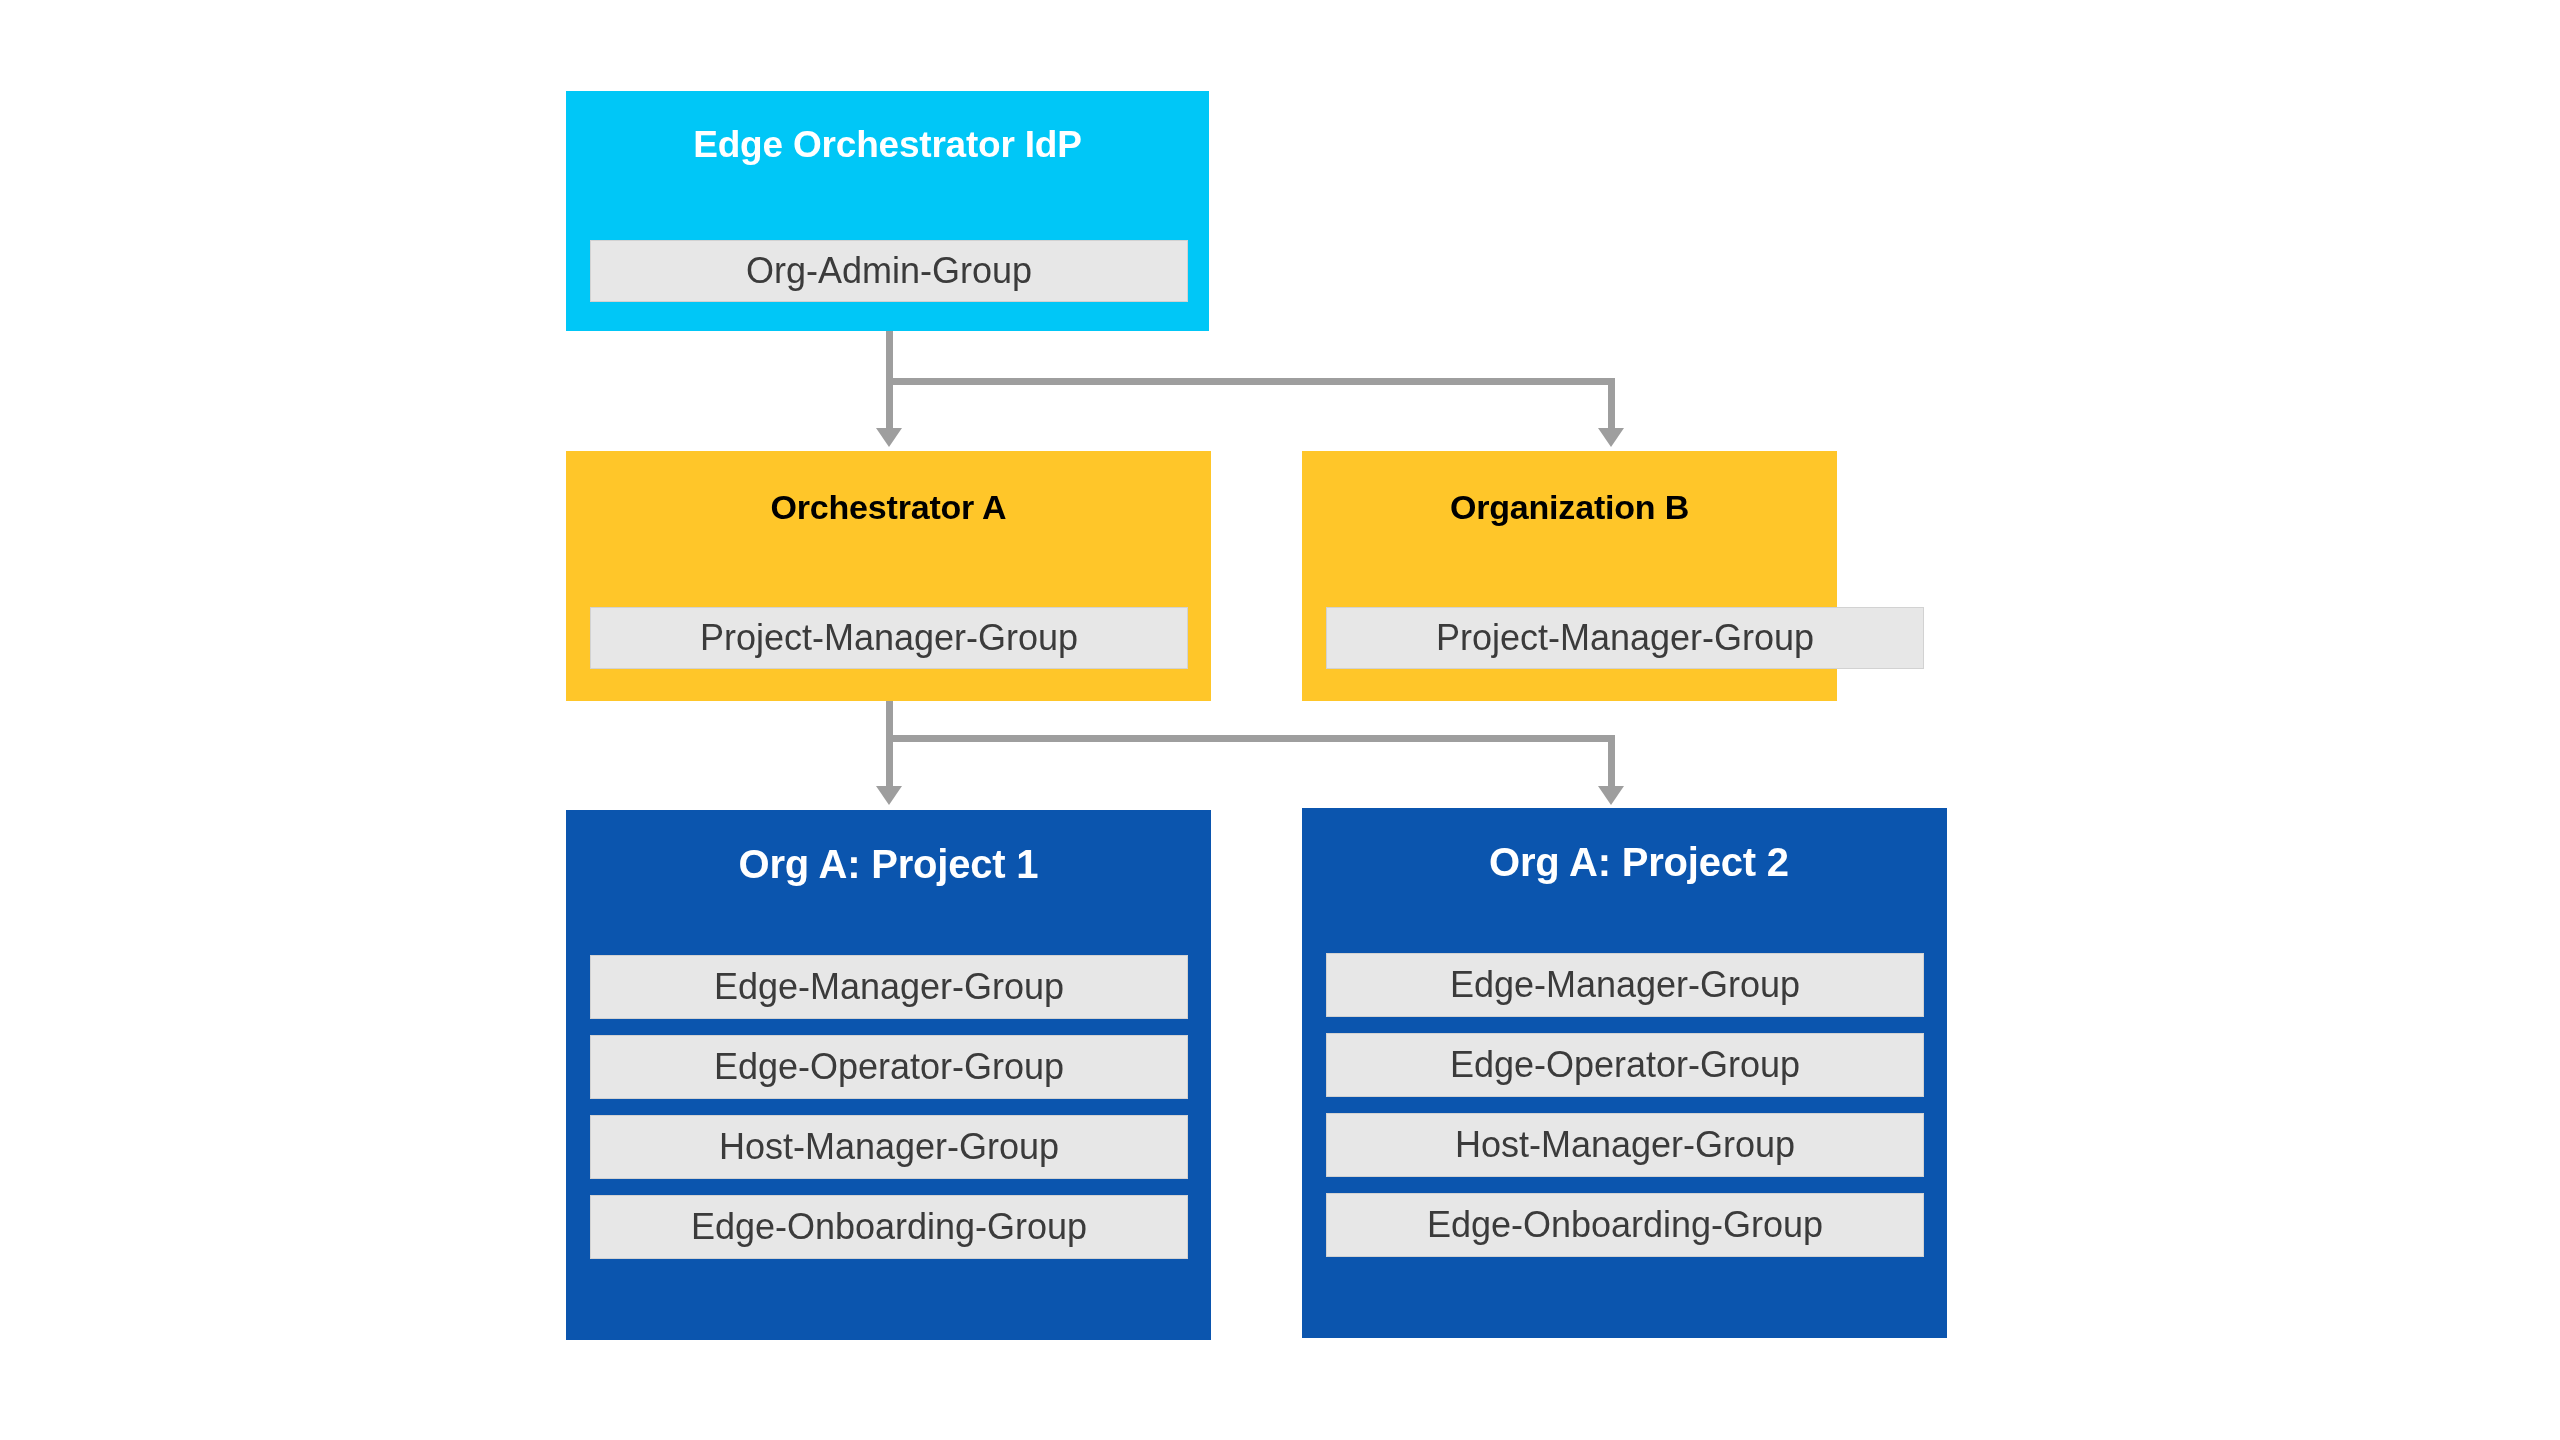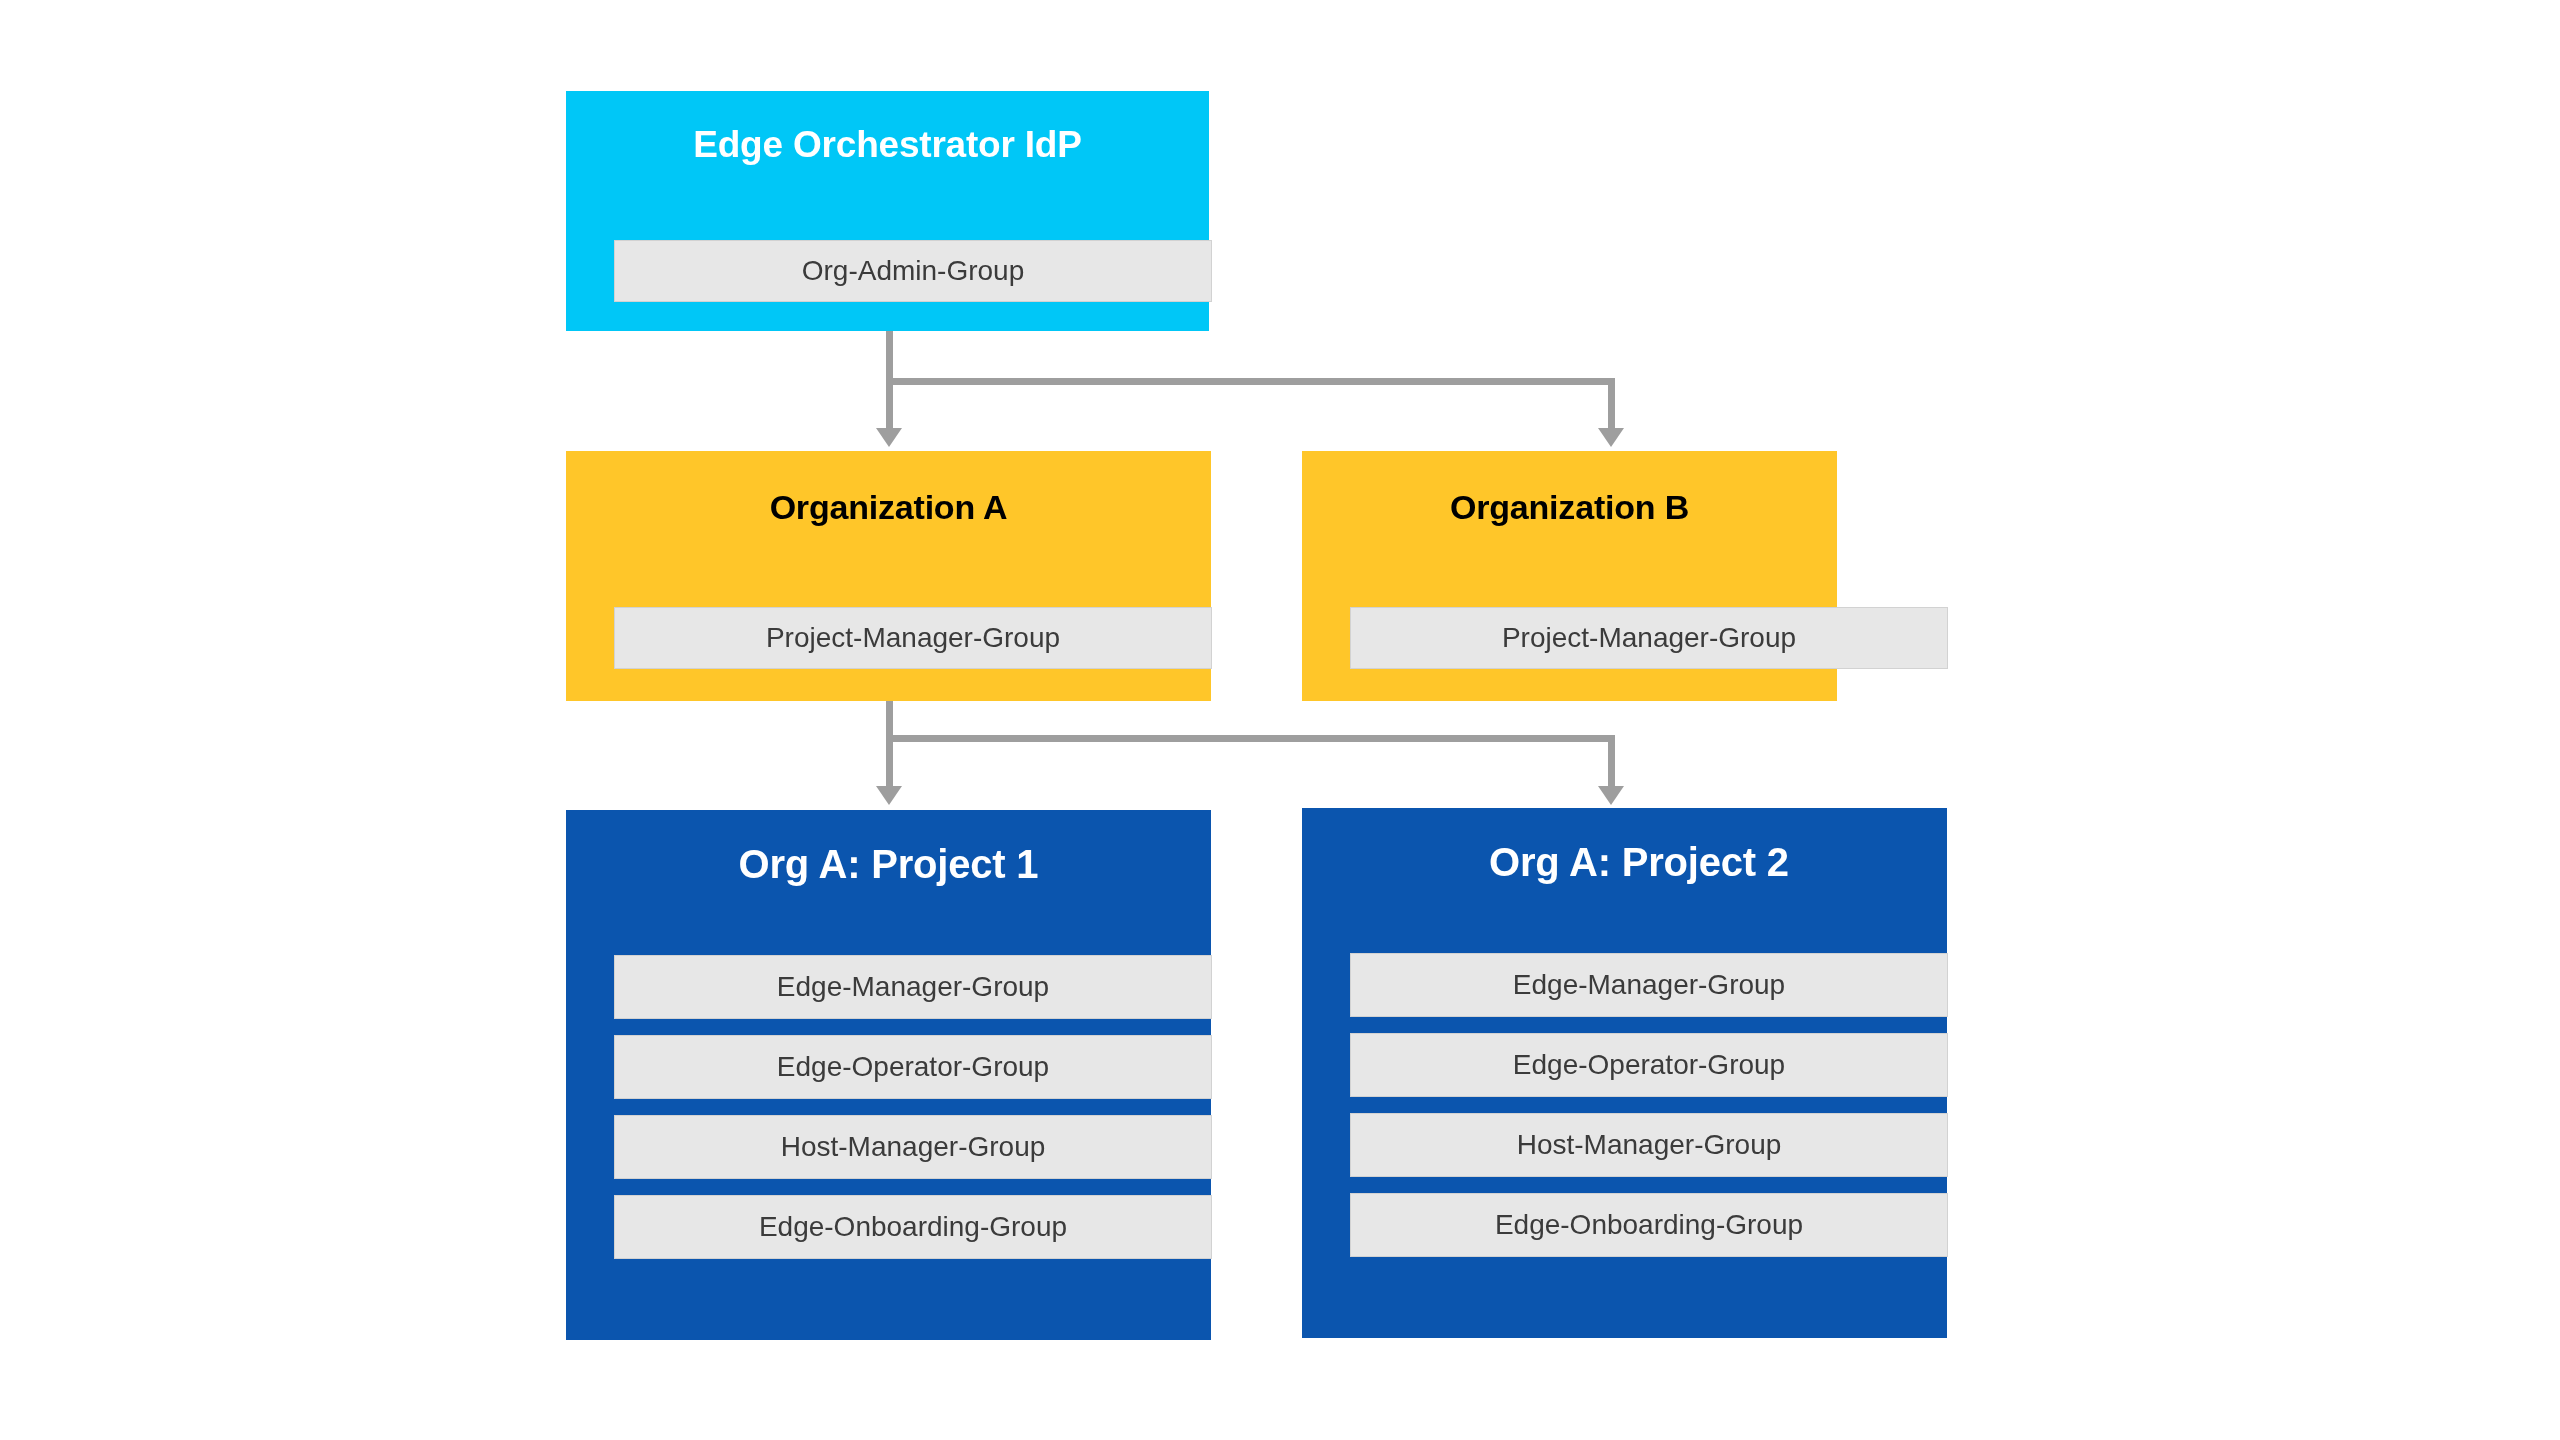--- a/index.html
+++ b/index.html
@@ -33,27 +33,26 @@
     letter-spacing: -0.2px;
     white-space: nowrap;
     text-align: center;
     line-height: 1;
   }
   .group-pill {
     box-sizing: border-box;
     background: #e7e7e7;
     border: 1px solid #d2d2d2;
     color: #3b3b3b;
-    font-size: 28px;
+    font-size: 36px;
     line-height: 1;
     display: flex;
     align-items: center;
     justify-content: center;
     white-space: nowrap;
-    margin-left: 24px;
   }
 
   
   #idp-node {
     left: 566px;
     top: 91px;
     width: 643px;
     height: 240px;
     background: #00c7f7;
   }
@@ -151,21 +150,21 @@
   <div class="arrow-head" style="left:876px; top:786px;"></div>
   <div class="conn conn-v" style="left:1608px; top:735px; width:7px; height:53px;"></div>
   <div class="arrow-head" style="left:1598px; top:786px;"></div>
 
   <div class="node" id="idp-node">
     <div class="node-title">Edge Orchestrator IdP</div>
     <div class="group-pill">Org-Admin-Group</div>
   </div>
 
   <div class="node org-node" id="org-a-node">
-    <div class="node-title">Organization A</div>
+    <div class="node-title">Orchestrator A</div>
     <div class="group-pill">Project-Manager-Group</div>
   </div>
 
   <div class="node org-node" id="org-b-node">
     <div class="node-title">Organization B</div>
     <div class="group-pill">Project-Manager-Group</div>
   </div>
 
   <div class="node project-node" id="project-1-node">
     <div class="node-title">Org A: Project 1</div>

